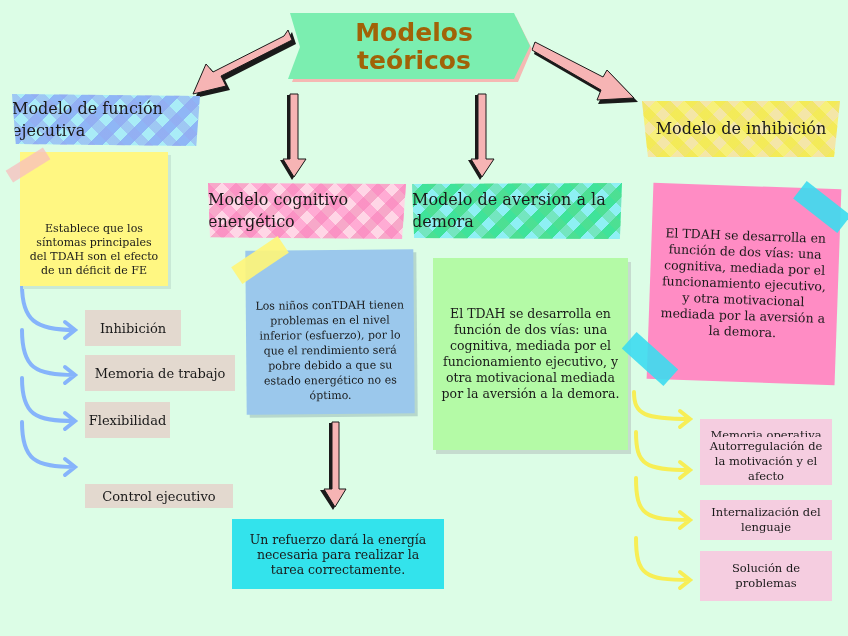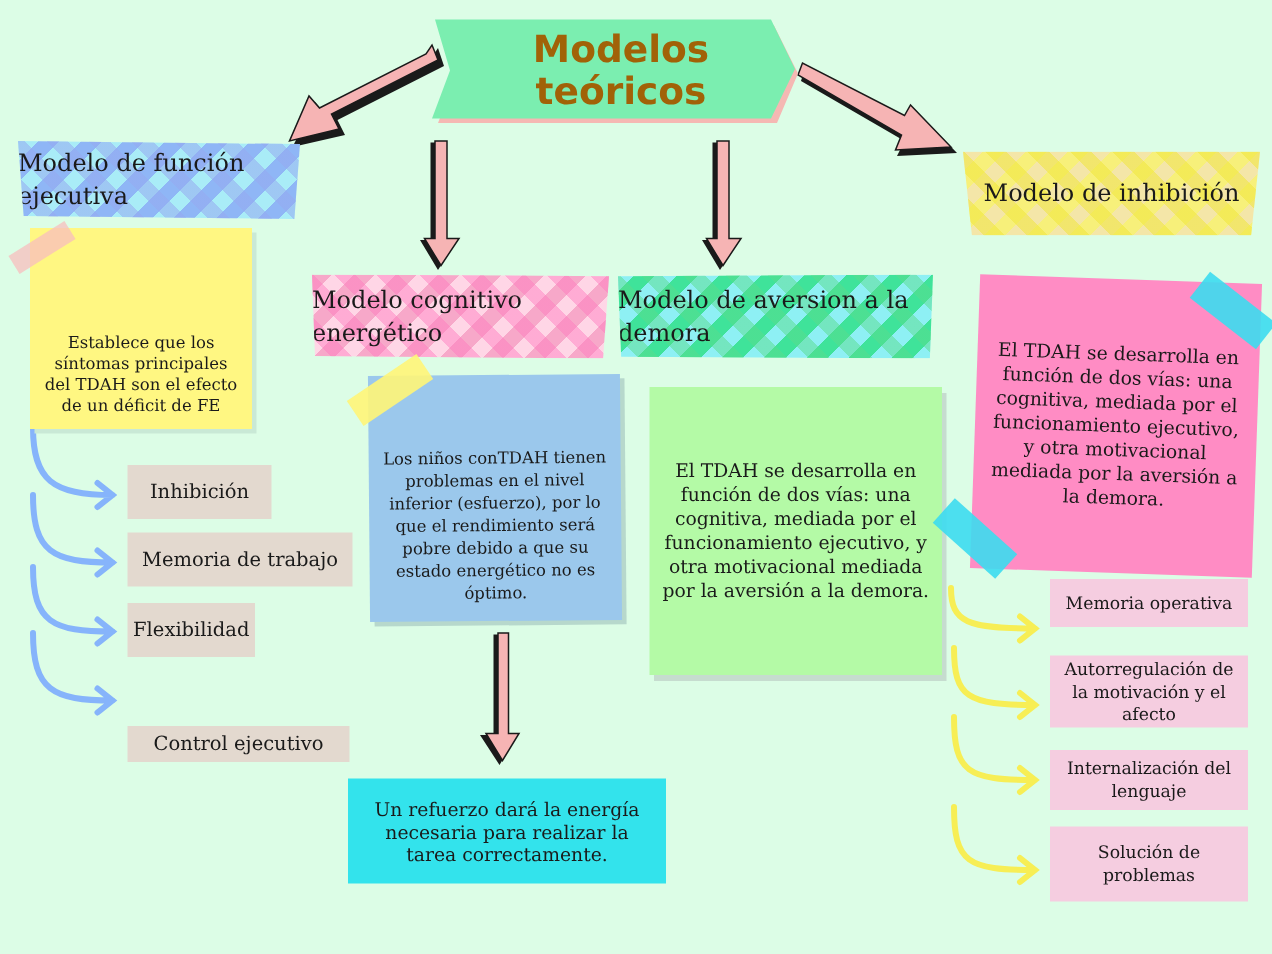--- a/index.html
+++ b/index.html
@@ -131,21 +131,21 @@
 
 <div class="abs tape tape-yellow" style="left:642px; top:101px; width:198px; height:56px; clip-path:polygon(0 0,100% 0,97% 100%,3% 100%);">
   <span>Modelo de inhibición</span>
 </div>
 <div class="abs note note-pink" style="left:650px; top:186px; width:188px; height:196px;">
   <span>El TDAH se desarrolla en función de dos vías: una cognitiva, mediada por el funcionamiento ejecutivo, y otra motivacional mediada por la aversión a la demora.</span>
 </div>
 <div class="tape-strip" style="left:794px; top:196px; width:56px; height:22px; background:rgba(60,220,240,0.9); transform:rotate(38deg);"></div>
 <div class="tape-strip" style="left:622px; top:348px; width:56px; height:22px; background:rgba(60,220,240,0.9); transform:rotate(42deg);"></div>
 
-<div class="abs chip-pink" style="left:700px; top:386px; width:132px; height:32px;">
+<div class="abs chip-pink" style="left:700px; top:419px; width:132px; height:32px;">
     <span>Memoria operativa</span>
   </div>
 <div class="abs chip-pink" style="left:700px; top:437px; width:132px; height:48px; padding:0 4px; box-sizing:border-box;">
     <span>Autorregulación de la motivación y el afecto</span>
   </div>
 <div class="abs chip-pink" style="left:700px; top:500px; width:132px; height:40px; padding:0 4px; box-sizing:border-box;">
     <span>Internalización del lenguaje</span>
   </div>
 <div class="abs chip-pink" style="left:700px; top:551px; width:132px; height:50px; padding:0 30px; box-sizing:border-box;">
     <span>Solución de problemas</span>

